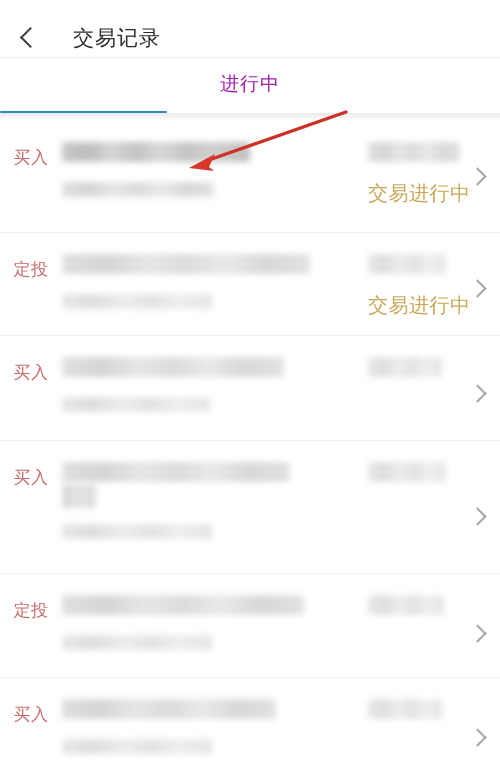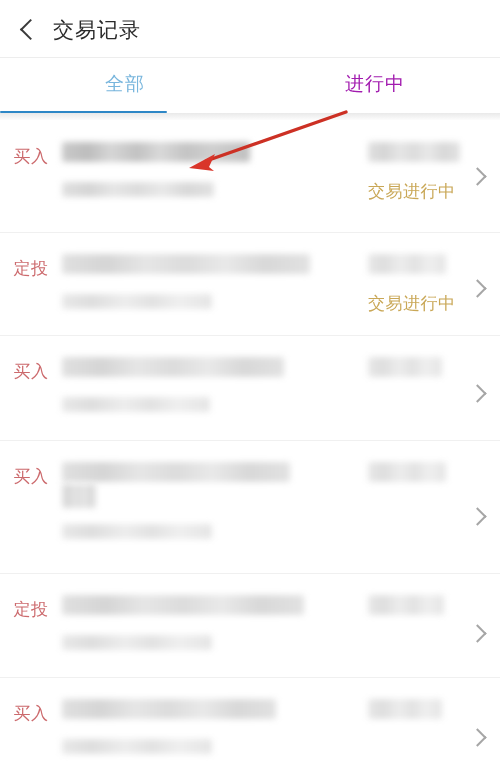--- a/index.html
+++ b/index.html
@@ -15,26 +15,27 @@
     position: relative;
     width: 500px;
     height: 782px;
     background: #ffffff;
     overflow: hidden;
   }
 
   
   .navbar {
     position: absolute;
-    top: 0; left: 0;
+    top: 8px; left: 0;
     width: 500px;
     height: 58px;
     background: #ffffff;
     display: flex;
     align-items: center;
+    gap: 20px;
   }
   .back-btn {
     width: 44px;
     height: 44px;
     margin-left: 6px;
     display: flex;
     align-items: center;
     justify-content: center;
     cursor: pointer;
   }
@@ -132,21 +133,20 @@
     height: 1px;
     background: #f0f0f0;
   }
   .row-inner {
     position: relative;
     display: flex;
     align-items: flex-start;
     padding: 22px 0 0 0;
     height: 100%;
     box-sizing: border-box;
-    font-family: Liberation Mono, monospace;
   }
   .kind-label {
     width: 62px;
     flex: 0 0 62px;
     text-align: center;
     font-size: 17px;
     color: #cc6a6d;
     letter-spacing: 0.5px;
     line-height: 20px;
     padding-top: 6px;
@@ -192,21 +192,21 @@
   .chevron {
     position: absolute;
     right: 16px;
     width: 11px;
     height: 11px;
     border-right: 2px solid #a6a6a6;
     border-top: 2px solid #a6a6a6;
     transform: rotate(45deg);
   }
   .status {
-    font-size: 17px;
+    font-size: 20px;
     color: #c9a756;
     letter-spacing: 0.5px;
     margin-top: 18px;
     white-space: nowrap;
   }
 
   
   .annotation {
     position: absolute;
     top: 0; left: 0;
@@ -222,23 +222,20 @@
 
   <div class="navbar">
     <div class="back-btn">
       <span class="back-chevron"></span>
     </div>
     <div class="nav-title">交易记录</div>
   </div>
   <div class="nav-divider"></div>
 
   <div class="tabbar">
-    <div class="tab active">
-      <span>全部</span>
-    </div>
     <div class="tab">
       <span>进行中</span>
     </div>
   </div>
   <div class="tab-underline"></div>
   <div class="tabbar-shadow"></div>
 
   <div class="list">
 
     <div class="row" style="height:112px">

